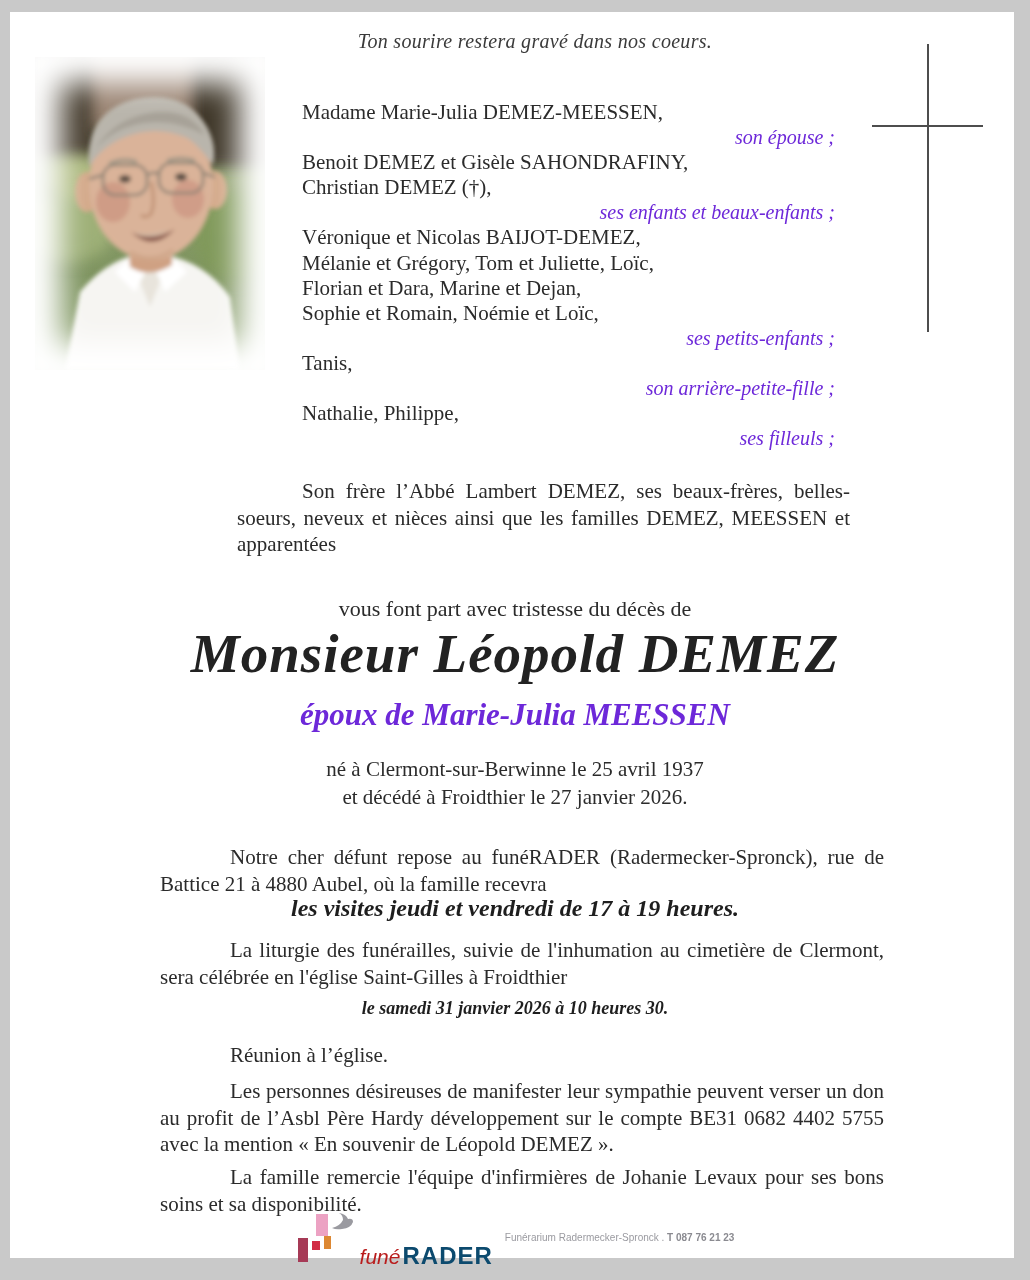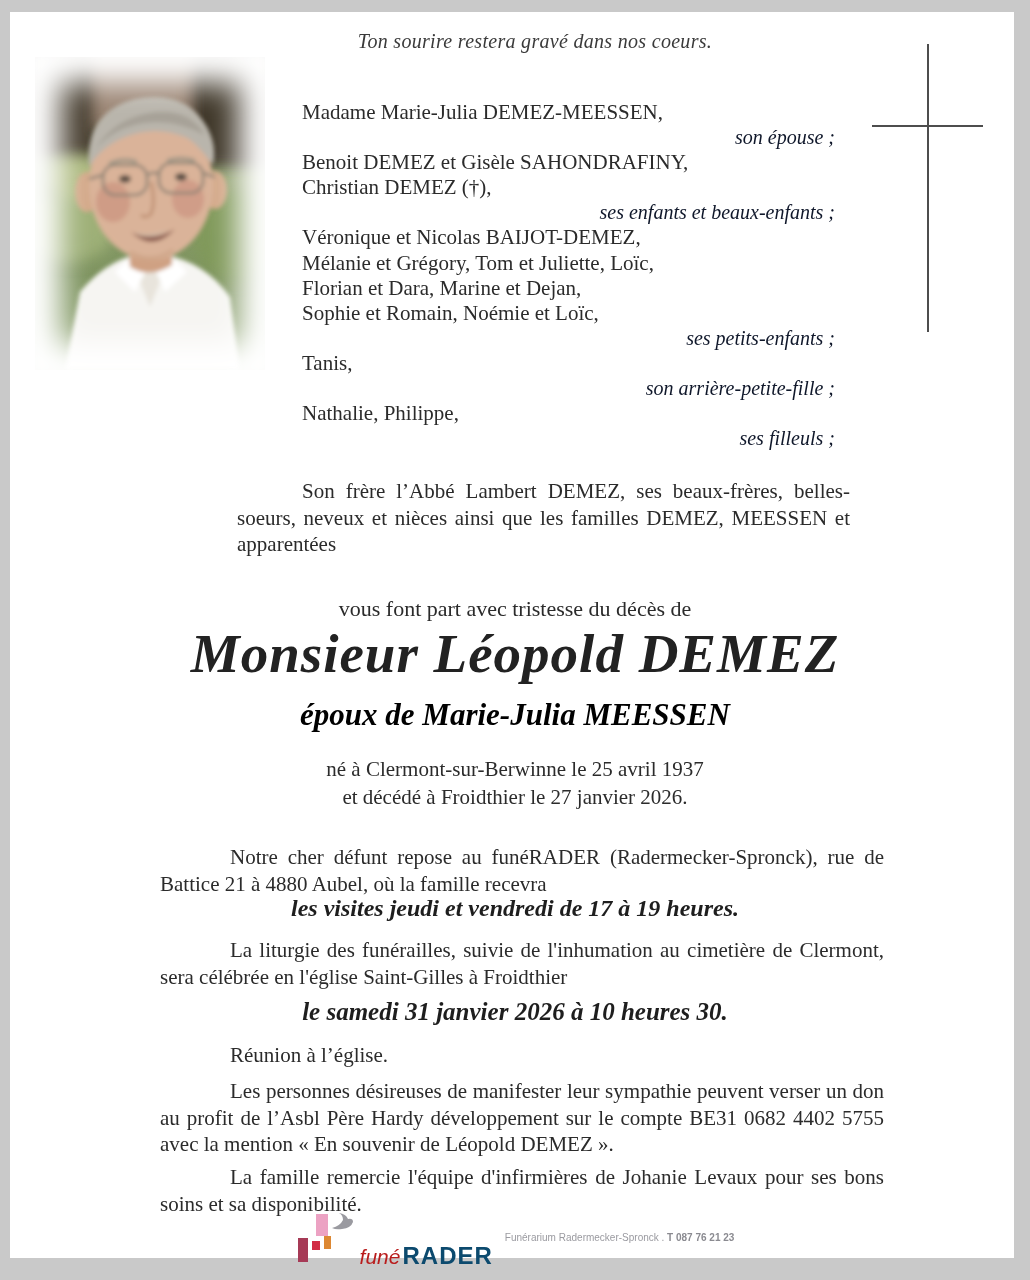--- a/index.html
+++ b/index.html
@@ -32,55 +32,55 @@
     box-shadow:inset 0 0 30px 26px #ffffff;
   }
 
   
   .cross-v{left:927px;top:44px;width:2px;height:288px;background:#4d4d4d;}
   .cross-h{left:872px;top:125px;width:111px;height:2px;background:#4d4d4d;}
 
   
   .names{left:302px;top:100px;width:533px;font-size:21px;}
   .names .line{line-height:25.1px;white-space:nowrap;}
-  .names .rel{ text-align:right;font-style:italic;font-size:20px;color:#0f172a;}
+  .names .rel{ text-align:right;font-style:italic;font-size:20px;color:#6d28d9;}
 
   .relatives{
     left:237px;top:478px;width:613px;font-size:21px;line-height:26.5px;
     text-align:justify;text-indent:65px;
   }
 
   
   .intro{left:0;right:0;top:596px;text-align:center;font-size:22px;}
   .deceased-name{
     left:0;right:0;top:622px;text-align:center;
     font-size:55px;font-style:italic;font-weight:bold;color:#222;
     letter-spacing:1px;
   }
   .deceased-sub{
     left:0;right:0;top:697px;text-align:center;
-    font-size:31px;font-style:italic;font-weight:bold;color:#000000;
+    font-size:31px;font-style:italic;font-weight:bold;color:#6d28d9;
   }
   .birth{left:0;right:0;top:757px;text-align:center;font-size:21px;}
   .death{left:0;right:0;top:785px;text-align:center;font-size:21px;}
 
   .para{
     left:160px;width:724px;font-size:21px;line-height:27px;
     text-align:justify;text-indent:70px;
   }
   .p-repose{top:844px;}
   .p-liturgy{top:937px;}
   .p-don{top:1078px;line-height:26.5px;}
   .p-thanks{top:1164px;}
 
   .highlight{
     left:0;right:0;text-align:center;font-style:italic;font-weight:bold;color:#1e1e1e;
   }
   .h-visits{top:895px;font-size:24px;}
-  .h-date{top:998px;font-size:25px;}
+  .h-date{top:998px;font-size:18px;}
 
   .meeting{left:230px;top:1043px;font-size:21px;}
 
   
   .footer{
     left:0;right:0;top:1210px;height:55px;
     display:flex;align-items:center;justify-content:center;gap:6px;
     font-family:"Liberation Sans","DejaVu Sans",sans-serif;
   }
   .logo-marks{position:relative;width:58px;height:52px;flex:0 0 auto;}

